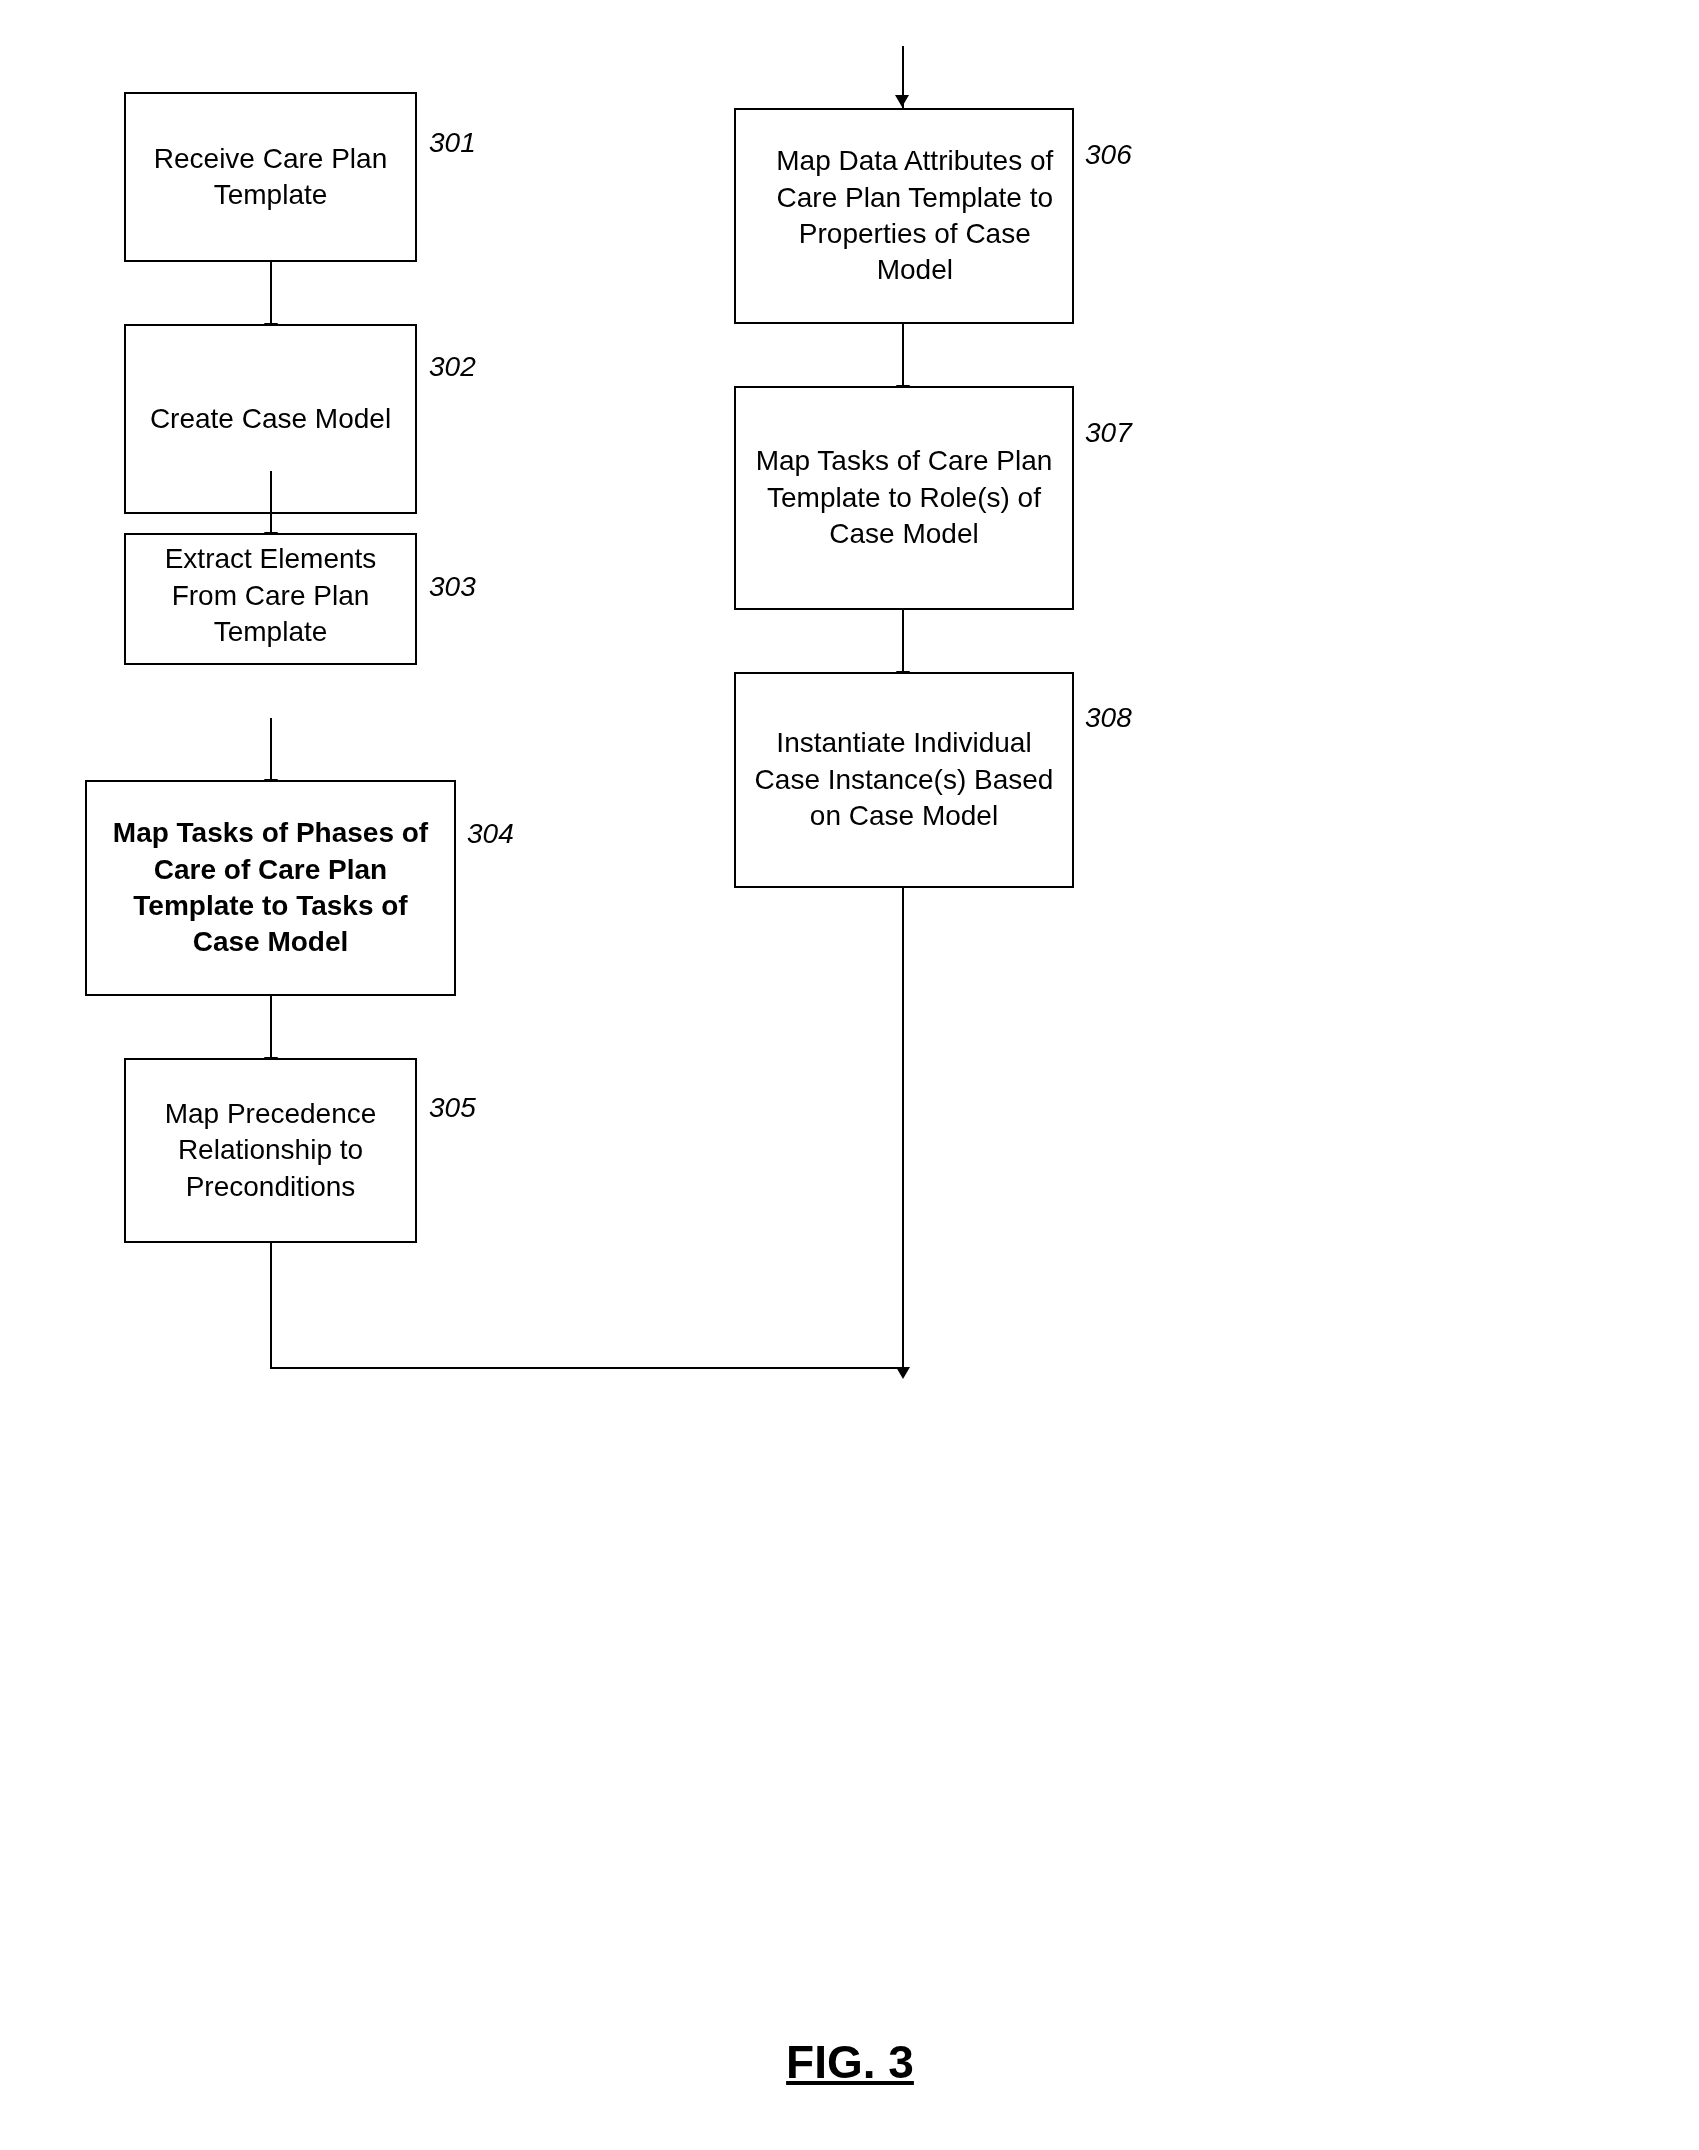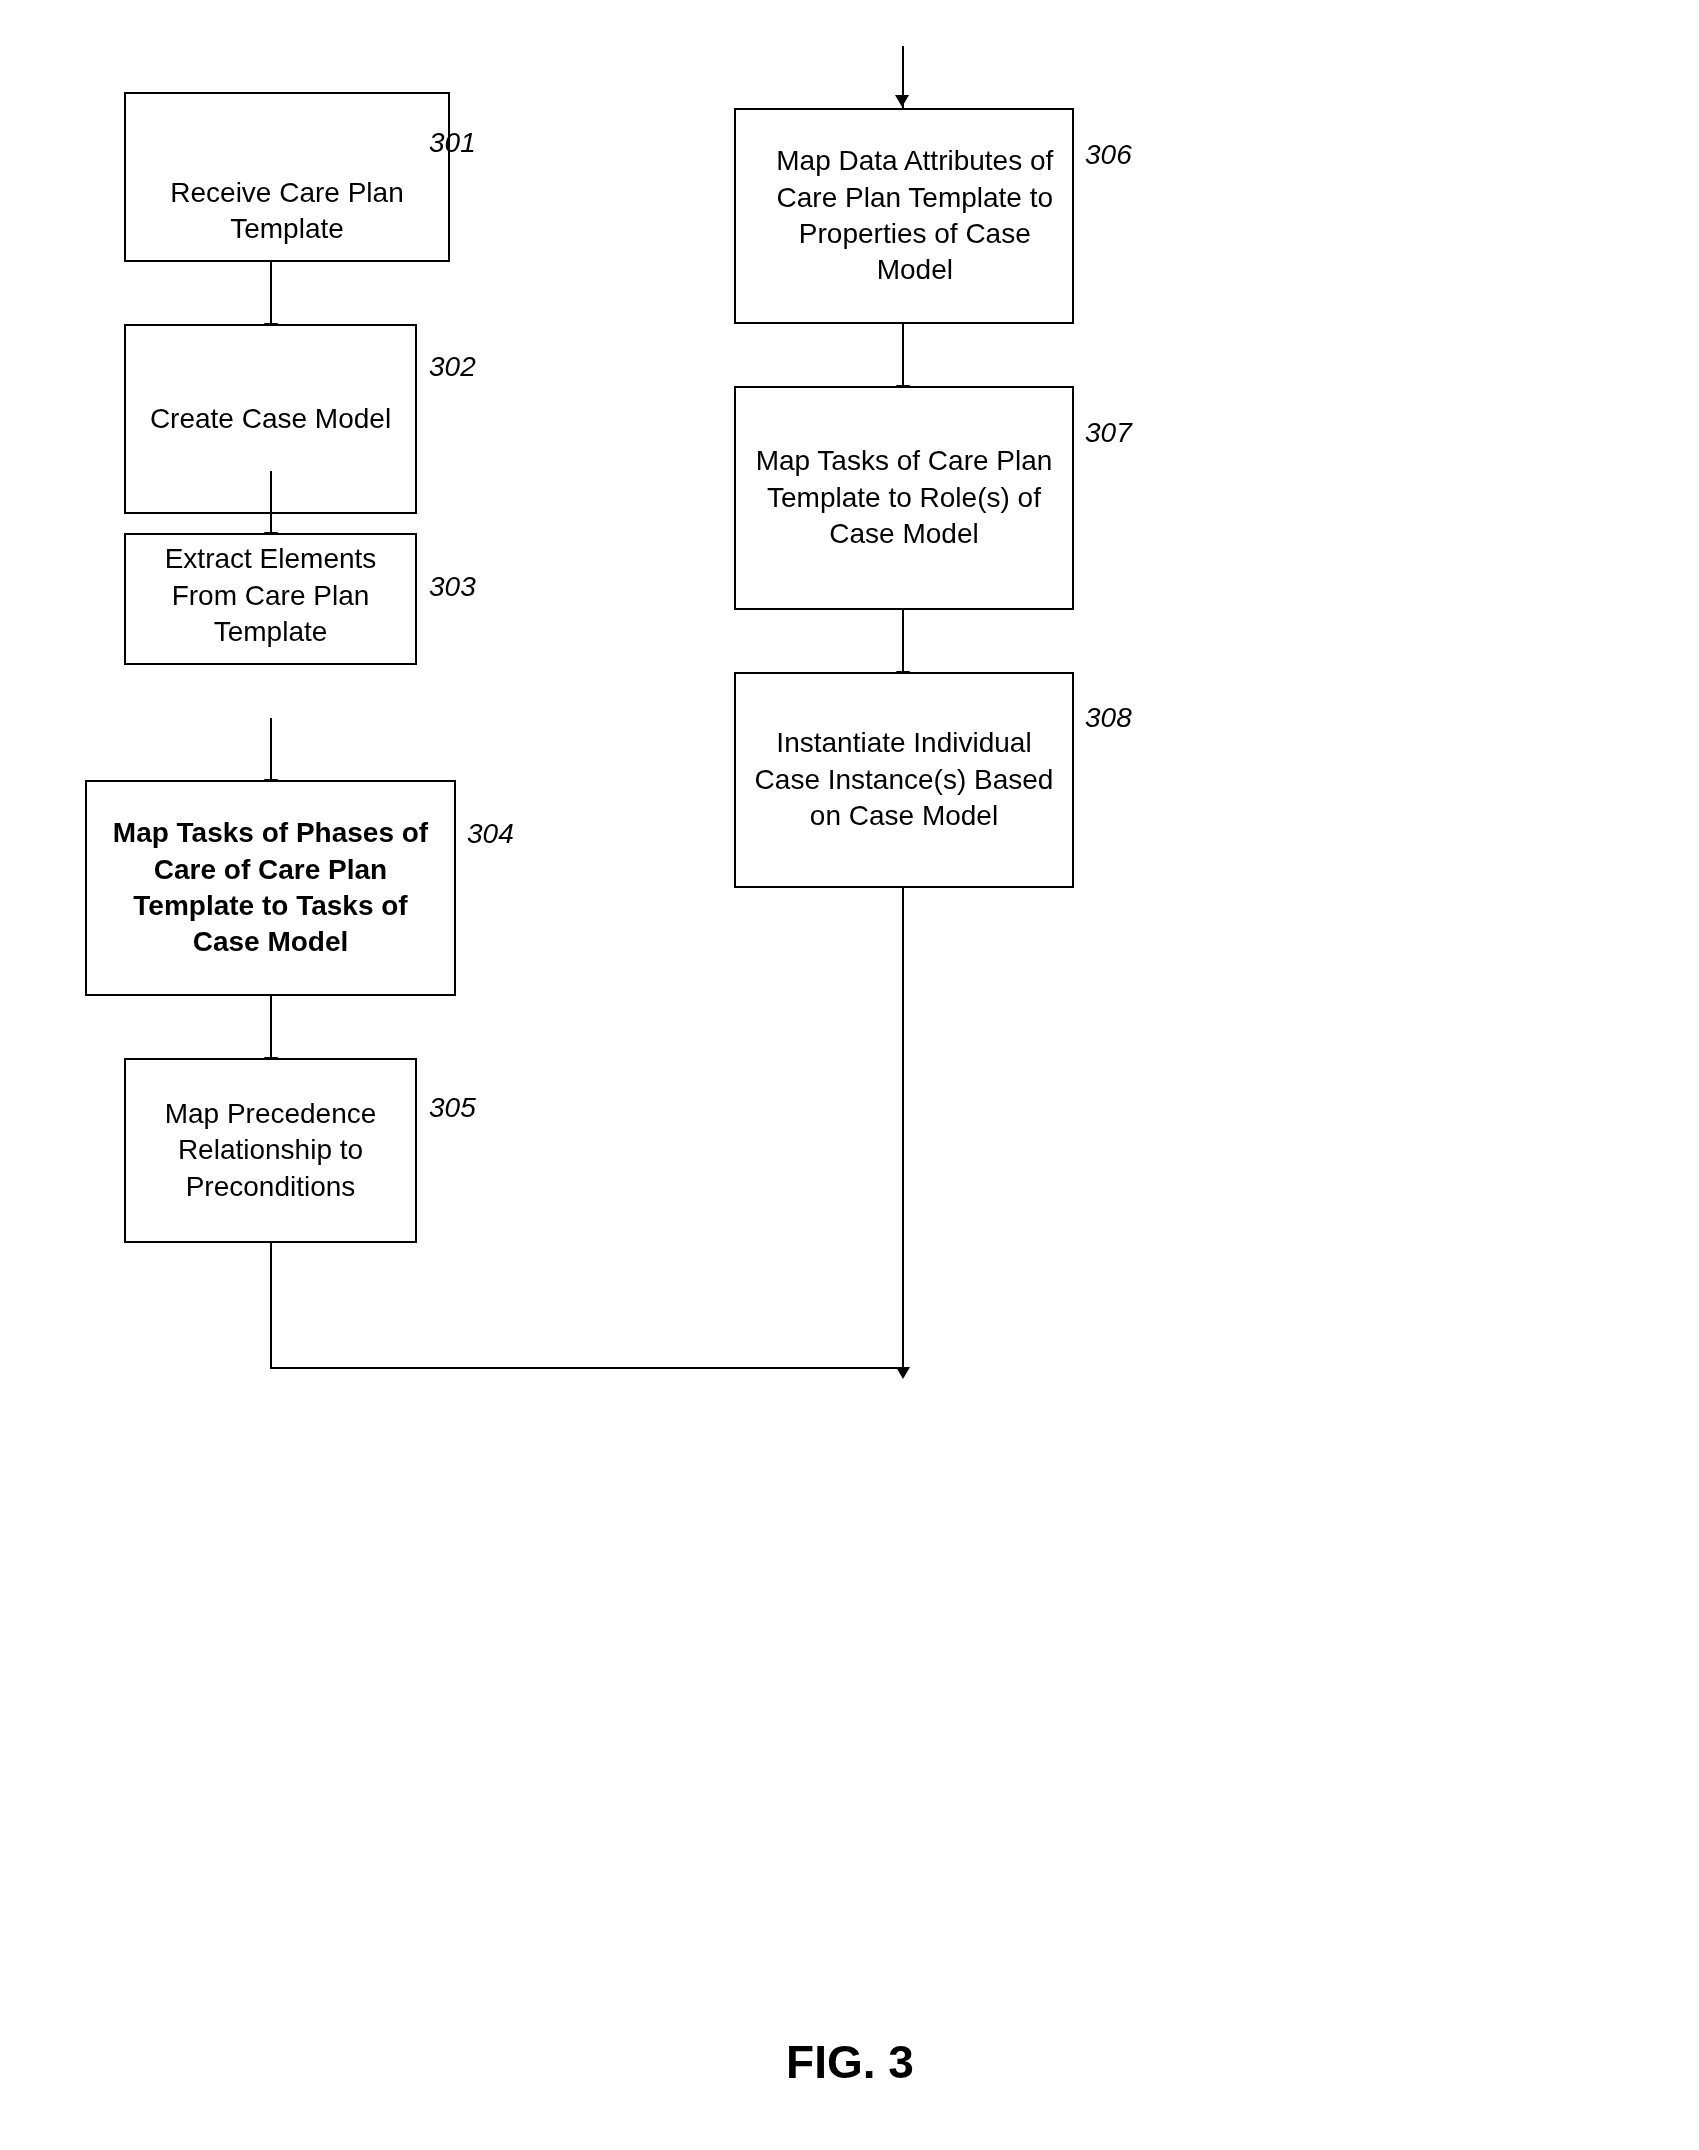--- a/index.html
+++ b/index.html
@@ -59,28 +59,29 @@
       font-style: italic;
     }
     .fig-caption {
       position: absolute;
       font-size: 40px;
       font-weight: bold;
       text-align: center;
       width: 100%;
       bottom: 46px;
       left: 0;
+      text-decoration: underline;
     }
   </style>
 </head>
 <body>
 
 <div class="diagram-container">
 
-  <div class="flow-box" style="left:62px; top:46px; width:326px; height:170px;align-items:flex-end;">
+  <div class="flow-box" style="left:62px; top:46px; width:293px; height:170px;">
     <span>Receive Care
 Plan Template</span>
   </div>
 
   <div class="step-label" style="left:367px; top:81px;">
     <span>301</span>
   </div>
 
   <div class="arrow-v" style="left:208px; top:216px; height:62px;"></div>
 

